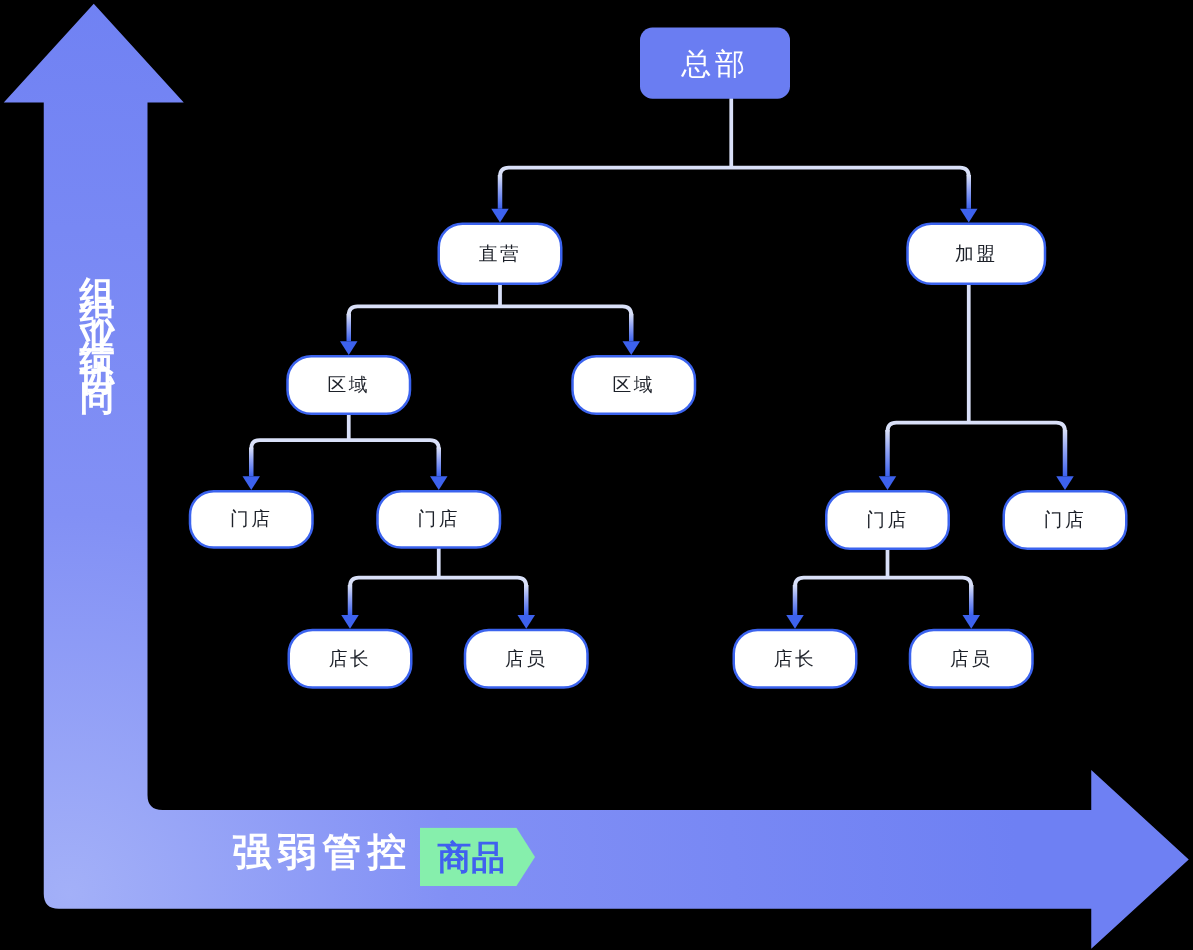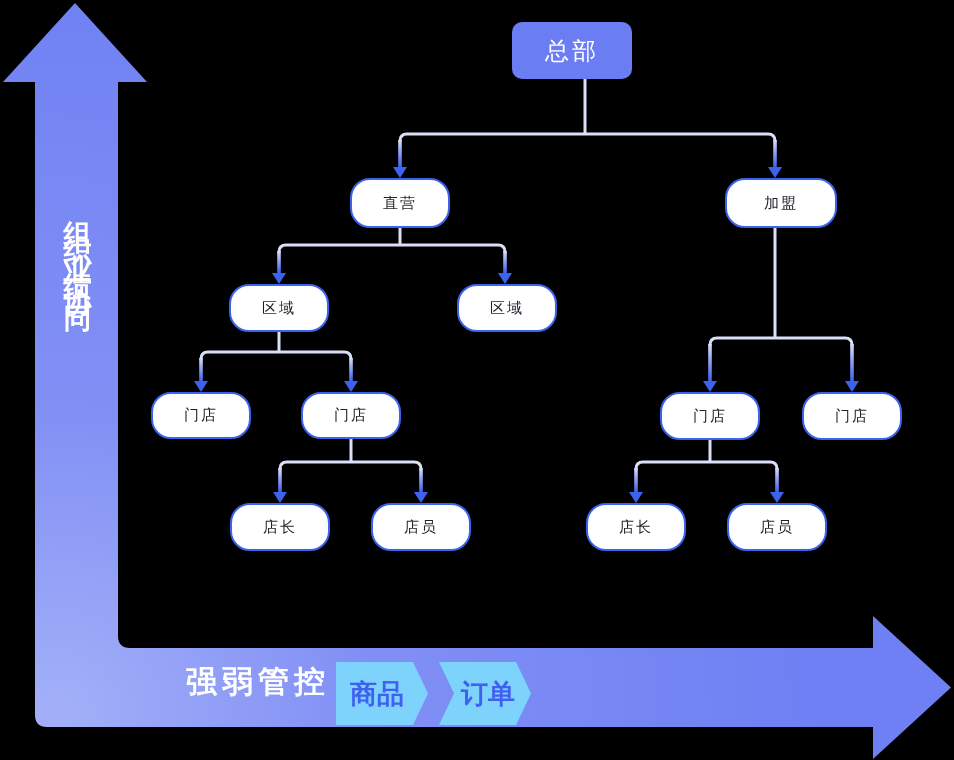--- a/index.html
+++ b/index.html
@@ -26,21 +26,21 @@
   }
   .h-axis-label{
     position:absolute;left:186px;top:661px;
     color:#ffffff;font-size:31px;font-weight:700;letter-spacing:5px;
   }
   .flow-strip{
     position:absolute;left:336px;top:662px;height:47px;
     display:flex;gap:11px;
   }
   .flow-item{
-    width:92px;height:63px;background:#7dd3fc;
+    width:92px;height:47px;background:#86efac;
     display:flex;align-items:center;justify-content:center;
     font-size:27px;font-weight:700;color:#4060EF;
     clip-path:polygon(0 0,77px 0,100% 50%,77px 100%,0 100%,15px 50%);
     padding-left:6px;box-sizing:border-box;
   }
   .flow-item.first{
     clip-path:polygon(0 0,77px 0,100% 50%,77px 100%,0 100%);
     padding-left:0;padding-right:10px;
   }
 </style>
@@ -127,16 +127,15 @@
   <div class="node" style="left:660px;top:392px;width:100px;height:48px;">门店</div>
   <div class="node" style="left:802px;top:392px;width:100px;height:48px;">门店</div>
 
   <div class="node" style="left:586px;top:503px;width:100px;height:48px;">店长</div>
   <div class="node" style="left:727px;top:503px;width:100px;height:48px;">店员</div>
 
   <div class="h-axis-label">强弱管控</div>
 
   <div class="flow-strip">
     <div class="flow-item first">商品</div>
-    <div class="flow-item">订单</div>
   </div>
 
 </div>
 
 </body></html>

